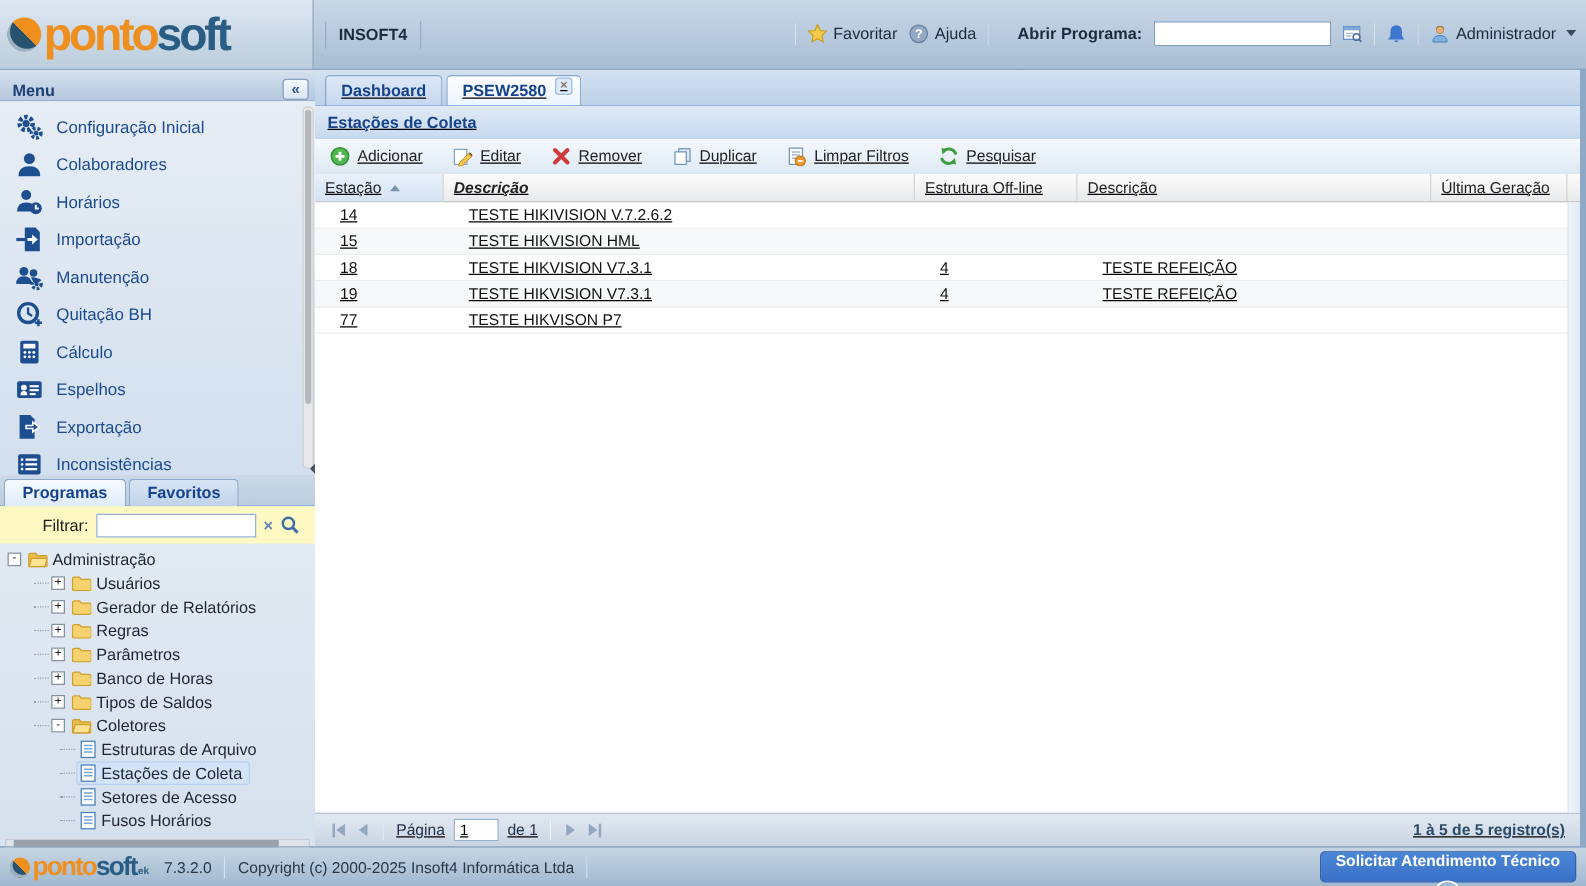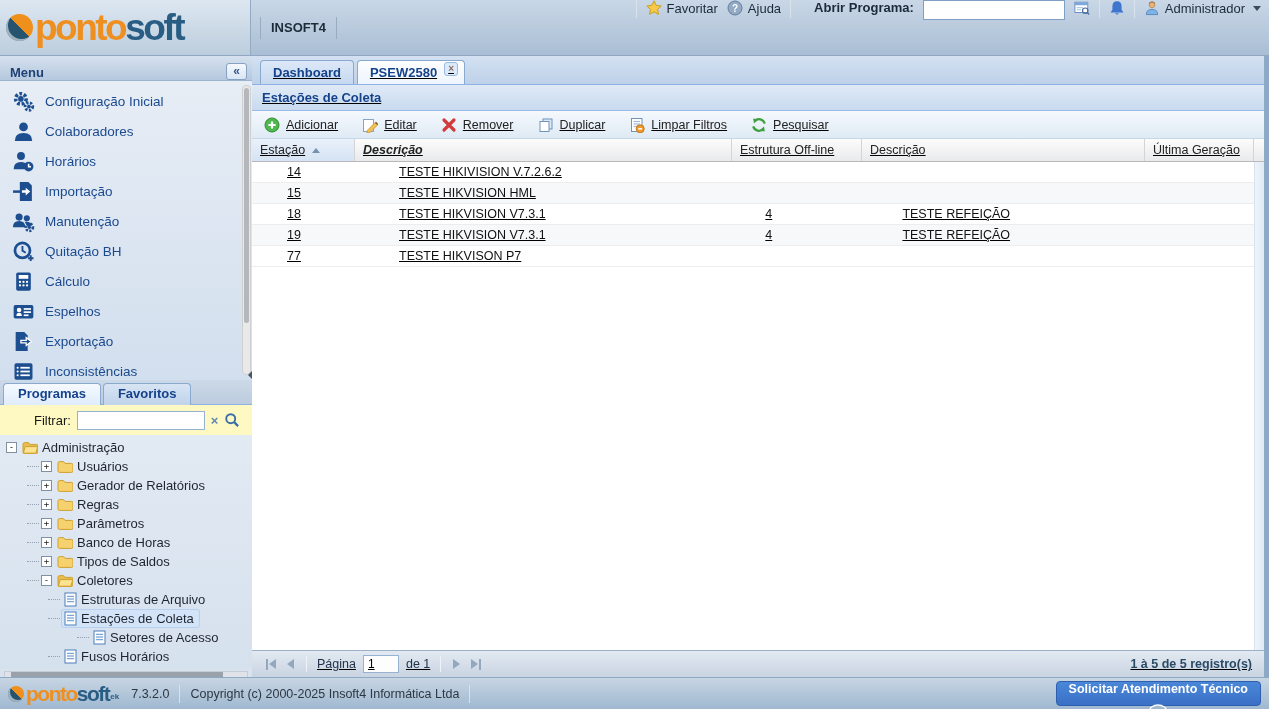--- a/index.html
+++ b/index.html
@@ -17,21 +17,21 @@
                  box-shadow:inset 2px -2px 0 rgba(255,255,255,.55); margin-right:2px; }
   .logo-text { font-weight:bold; font-size:37px; letter-spacing:-2.5px; line-height:1; }
   .logo-text .lp { color:#ee8f1f; }
   .logo-text .ls { color:#2a5d84; }
   .logo-sm .logo-circle { width:16px; height:16px; margin-right:2px; }
   .logo-sm .logo-text { font-size:21px; letter-spacing:-1.5px; }
   .logo-sub { font-size:8px; color:#2a5d84; font-weight:bold; align-self:flex-end; margin:0 2px 3px 1px; }
   .crumb { position:absolute; left:260px; top:17px; height:22px; line-height:22px;
            padding:0 10px; font-size:13px; font-weight:bold; color:#1d2b3a;
            border-left:1px solid #97abc1; border-right:1px solid #97abc1; }
-  .top-right { position:absolute; right:8px; top:0; height:53px; display:flex; align-items:flex-start;
+  .top-right { position:absolute; right:8px; top:0; height:53px; display:flex; align-items:center;
                gap:9px; font-size:13px; color:#1c2a3a; }
   .hsep { width:1px; height:18px; background:#91a7bf; border-right:1px solid #d9e3ee; }
   .hbtn { display:flex; align-items:center; gap:5px; cursor:default; }
   .open-label { font-weight:bold; margin-left:14px; }
   .open-input { width:142px; height:20px; border:1px solid #7fa0c4; background:#fff; font-size:12px; padding:0 4px; }
   .caret { width:0; height:0; border-left:4px solid transparent; border-right:4px solid transparent; border-top:5px solid #3c4b5c; margin-left:3px; }
 
   
   .sidebar { position:absolute; left:0; top:56px; width:252px; height:621px; background:#d9e3ef; }
   .menu-hdr { height:25px; background:linear-gradient(#d5e1ee,#b5c8de); border-bottom:1px solid #9db4cd;
@@ -94,21 +94,21 @@
   .gh-cell.sorted { background:linear-gradient(#e9f1fa,#d5e3f4); }
   .gh-cell.filtered { font-weight:bold; font-style:italic; }
   .sort-asc { width:0; height:0; border-left:4px solid transparent; border-right:4px solid transparent;
               border-bottom:5px solid #7792ad; margin-left:7px; }
   .gh-pad { flex:1; }
   .c0{width:103px}.c1{width:377px}.c2{width:130px}.c3{width:283px}.c4{width:109px}
   .grid-body { position:relative; height:488px; background:#fff; }
   .grid-row { height:21px; display:flex; align-items:center; border-bottom:1px solid #ededed;
               font-size:12.5px; color:#111; }
   .grid-row.alt { background:#f7f8f9; }
-  .gr-cell { padding-left:20px; overflow:hidden; white-space:nowrap;margin-left:15px; }
+  .gr-cell { padding-left:20px; overflow:hidden; white-space:nowrap; }
   .vtrack { position:absolute; right:0; top:0; width:10px; height:100%;
             background:linear-gradient(90deg,#eef4fa,#dfeaf5); border-left:1px solid #d7e2ee; }
 
   .pager { height:27px; border-top:1px solid #9cb0c7; background:linear-gradient(#e2e9f1,#c9d4e2);
            display:flex; align-items:center; padding:0 12px; gap:7px; font-size:12.5px; color:#223249; }
   .pgico { display:flex; align-items:center; gap:1px; padding:2px; cursor:default; }
   .tri-l { width:0; height:0; border-right:7px solid #93a7bf; border-top:5px solid transparent; border-bottom:5px solid transparent; }
   .tri-r { width:0; height:0; border-left:7px solid #93a7bf; border-top:5px solid transparent; border-bottom:5px solid transparent; }
   .bar-v { width:2px; height:11px; background:#93a7bf; }
   .pg-sep { width:1px; height:16px; background:#aebfd2; border-right:1px solid #eef3f9; margin:0 3px; }
@@ -460,21 +460,21 @@
                 <g stroke="#7aa5d4" stroke-width="1.3">
                   <line x1="3" y1="4.4" x2="10" y2="4.4"></line>
                   <line x1="3" y1="7" x2="10" y2="7"></line>
                   <line x1="3" y1="9.6" x2="10" y2="9.6"></line>
                 </g>
               </svg>
             </span>
             <span>Estações de Coleta</span>
           </span>
         </div>
-        <div class="tree-row" style="padding-left: 48px; margin-left: 29px;">
+        <div class="tree-row" style="padding-left: 48px;">
           <span class="stub"></span>
           <span class="tree-node">
             <span style="display:flex">
               <svg viewBox="0 0 13 15" style="width: 13px; height: 15px;">
                 <rect x="1" y="1" width="11" height="13" fill="#fff" stroke="#4a7fb8"></rect>
                 <g stroke="#7aa5d4" stroke-width="1.3">
                   <line x1="3" y1="4.4" x2="10" y2="4.4"></line>
                   <line x1="3" y1="7" x2="10" y2="7"></line>
                   <line x1="3" y1="9.6" x2="10" y2="9.6"></line>
                 </g>

